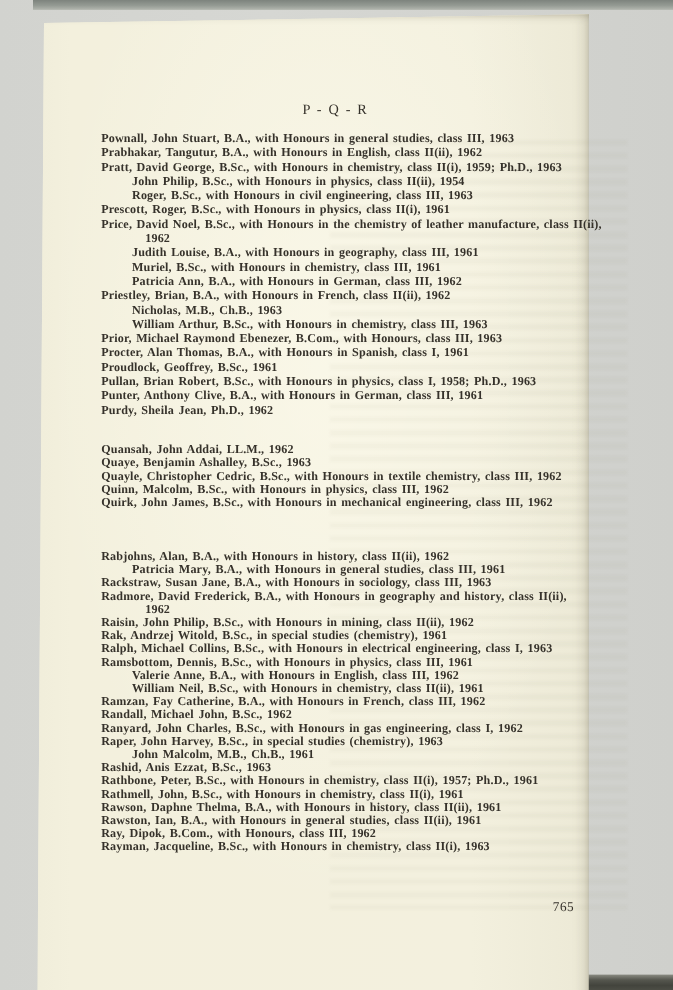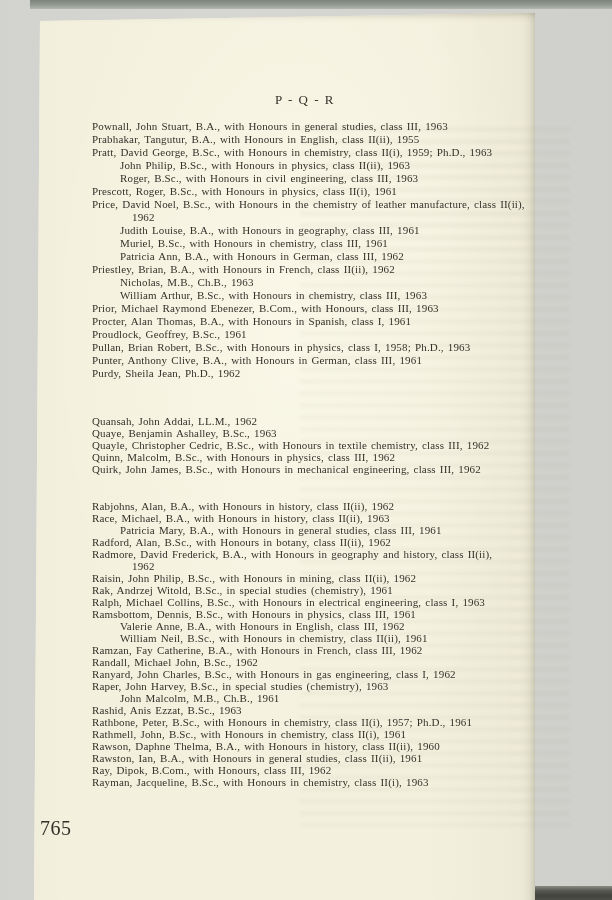--- a/index.html
+++ b/index.html
@@ -68,54 +68,56 @@
     color: #35312a;
   }
   .block {
     position: absolute;
     left: 92px;
     width: 482px;
     color: #36322b;
     font-size: 11px;
     letter-spacing: 0.15px;
     word-spacing: 1.2px;
+    font-weight: bold;
   }
   .block-p { top: 108px; line-height: 13px; }
-  .block-q { top: 391px; line-height: 12px; margin-top: 12px; }
+  .block-q { top: 391px; line-height: 12px; }
   .block-r { top: 488px; line-height: 12px; }
   .line { white-space: nowrap; }
   .indent-0 { padding-left: 0; }
   .indent-1 { padding-left: 28px; }
   .indent-2 { padding-left: 40px; }
   .page-number {
     position: absolute;
     left: 40px; top: 805px;
     width: 482px;
-    font-size: 20px;
+    text-align: right;
+    font-size: 12px;
     letter-spacing: 0.5px;
     color: #35312a;
   }
 </style>
 </head>
 <body>
 
 <div class="canvas">
   <div class="top-strip"></div>
   <div class="bottom-strip"></div>
 
   <div class="page">
     <div class="ghost"></div>
 
     <div class="header">P - Q - R</div>
 
     <div class="block block-p">
         <div class="line indent-0">Pownall, John Stuart, B.A., with Honours in general studies, class III, 1963</div>
-        <div class="line indent-0">Prabhakar, Tangutur, B.A., with Honours in English, class II(ii), 1955</div>
+        <div class="line indent-0">Prabhakar, Tangutur, B.A., with Honours in English, class II(ii), 1962</div>
         <div class="line indent-0">Pratt, David George, B.Sc., with Honours in chemistry, class II(i), 1959; Ph.D., 1963</div>
-        <div class="line indent-1">John Philip, B.Sc., with Honours in physics, class II(ii), 1963</div>
+        <div class="line indent-1">John Philip, B.Sc., with Honours in physics, class II(ii), 1954</div>
         <div class="line indent-1">Roger, B.Sc., with Honours in civil engineering, class III, 1963</div>
         <div class="line indent-0">Prescott, Roger, B.Sc., with Honours in physics, class II(i), 1961</div>
         <div class="line indent-0">Price, David Noel, B.Sc., with Honours in the chemistry of leather manufacture, class II(ii),</div>
         <div class="line indent-2">1962</div>
         <div class="line indent-1">Judith Louise, B.A., with Honours in geography, class III, 1961</div>
         <div class="line indent-1">Muriel, B.Sc., with Honours in chemistry, class III, 1961</div>
         <div class="line indent-1">Patricia Ann, B.A., with Honours in German, class III, 1962</div>
         <div class="line indent-0">Priestley, Brian, B.A., with Honours in French, class II(ii), 1962</div>
         <div class="line indent-1">Nicholas, M.B., Ch.B., 1963</div>
         <div class="line indent-1">William Arthur, B.Sc., with Honours in chemistry, class III, 1963</div>
@@ -130,40 +132,39 @@
     <div class="block block-q">
         <div class="line indent-0">Quansah, John Addai, LL.M., 1962</div>
         <div class="line indent-0">Quaye, Benjamin Ashalley, B.Sc., 1963</div>
         <div class="line indent-0">Quayle, Christopher Cedric, B.Sc., with Honours in textile chemistry, class III, 1962</div>
         <div class="line indent-0">Quinn, Malcolm, B.Sc., with Honours in physics, class III, 1962</div>
         <div class="line indent-0">Quirk, John James, B.Sc., with Honours in mechanical engineering, class III, 1962</div>
       </div>
 
     <div class="block block-r">
         <div class="line indent-0">Rabjohns, Alan, B.A., with Honours in history, class II(ii), 1962</div>
-        <div class="line indent-0">Race, Michael, B.A., with Honours in history, class II(ii), 1963</div>
         <div class="line indent-1">Patricia Mary, B.A., with Honours in general studies, class III, 1961</div>
-        <div class="line indent-0">Radford, Alan, B.Sc., with Honours in botany, class II(ii), 1962</div>
+        <div class="line indent-0">Rackstraw, Susan Jane, B.A., with Honours in sociology, class III, 1963</div>
         <div class="line indent-0">Radmore, David Frederick, B.A., with Honours in geography and history, class II(ii),</div>
         <div class="line indent-2">1962</div>
         <div class="line indent-0">Raisin, John Philip, B.Sc., with Honours in mining, class II(ii), 1962</div>
         <div class="line indent-0">Rak, Andrzej Witold, B.Sc., in special studies (chemistry), 1961</div>
         <div class="line indent-0">Ralph, Michael Collins, B.Sc., with Honours in electrical engineering, class I, 1963</div>
         <div class="line indent-0">Ramsbottom, Dennis, B.Sc., with Honours in physics, class III, 1961</div>
         <div class="line indent-1">Valerie Anne, B.A., with Honours in English, class III, 1962</div>
         <div class="line indent-1">William Neil, B.Sc., with Honours in chemistry, class II(ii), 1961</div>
         <div class="line indent-0">Ramzan, Fay Catherine, B.A., with Honours in French, class III, 1962</div>
         <div class="line indent-0">Randall, Michael John, B.Sc., 1962</div>
         <div class="line indent-0">Ranyard, John Charles, B.Sc., with Honours in gas engineering, class I, 1962</div>
         <div class="line indent-0">Raper, John Harvey, B.Sc., in special studies (chemistry), 1963</div>
         <div class="line indent-1">John Malcolm, M.B., Ch.B., 1961</div>
         <div class="line indent-0">Rashid, Anis Ezzat, B.Sc., 1963</div>
         <div class="line indent-0">Rathbone, Peter, B.Sc., with Honours in chemistry, class II(i), 1957; Ph.D., 1961</div>
         <div class="line indent-0">Rathmell, John, B.Sc., with Honours in chemistry, class II(i), 1961</div>
-        <div class="line indent-0">Rawson, Daphne Thelma, B.A., with Honours in history, class II(ii), 1960</div>
+        <div class="line indent-0">Rawson, Daphne Thelma, B.A., with Honours in history, class II(ii), 1961</div>
         <div class="line indent-0">Rawston, Ian, B.A., with Honours in general studies, class II(ii), 1961</div>
         <div class="line indent-0">Ray, Dipok, B.Com., with Honours, class III, 1962</div>
         <div class="line indent-0">Rayman, Jacqueline, B.Sc., with Honours in chemistry, class II(i), 1963</div>
       </div>
 
     <div class="page-number">765</div>
   </div>
 </div>
 
 </body></html>

